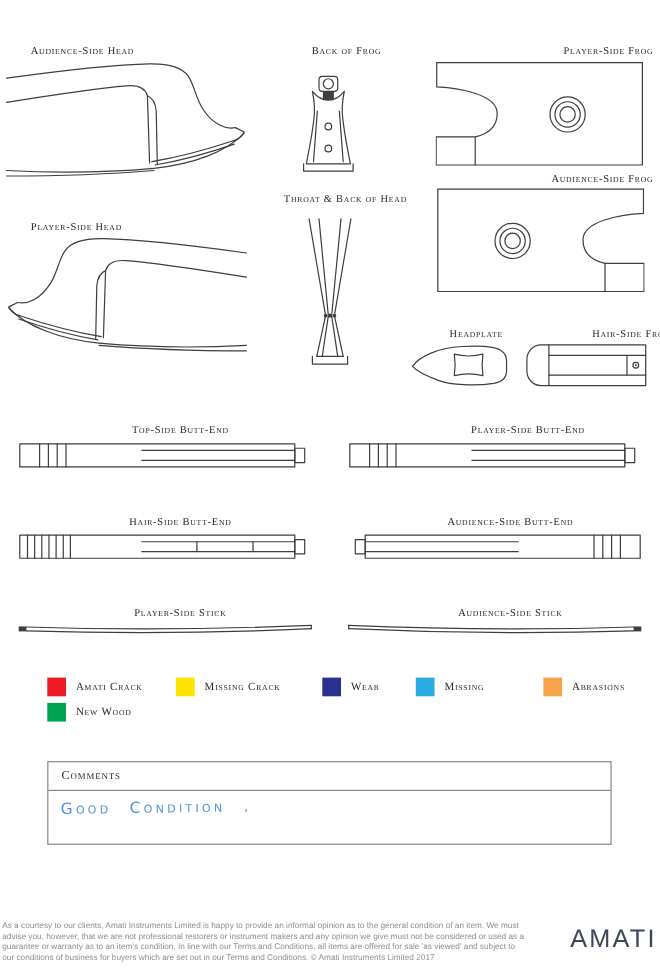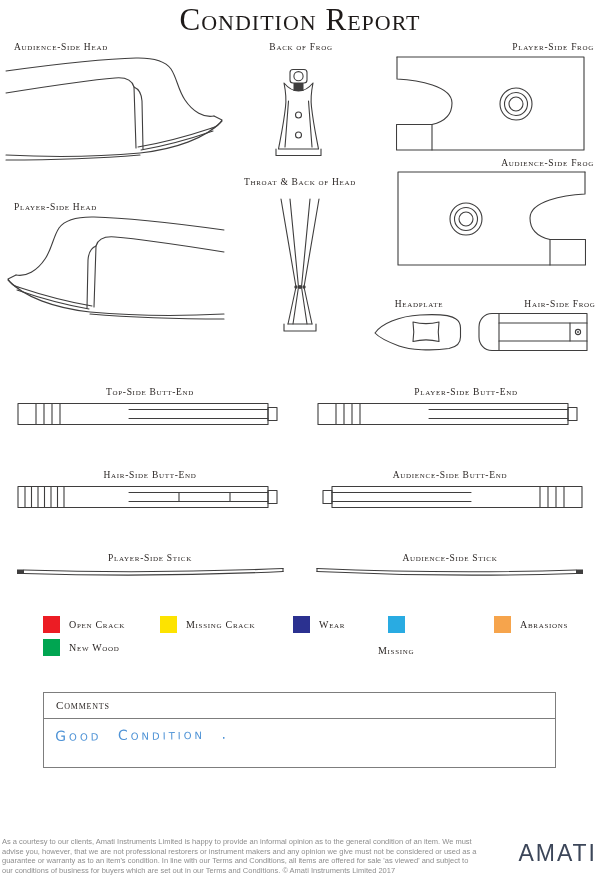--- a/index.html
+++ b/index.html
@@ -1,21 +1,21 @@
 <!DOCTYPE html>
 <html><head>
 <meta charset="utf-8">
 <style>
   html,body{margin:0;padding:0;background:#ffffff;}
   #page{position:relative;width:600px;height:880px;background:#fff;overflow:hidden;
         font-family:"Liberation Serif",serif;color:#262220;}
   .title{position:absolute;top:2px;left:0;width:600px;text-align:center;
          font-variant:small-caps;font-size:31px;letter-spacing:1px;color:#1e1a19;}
   .lbl{position:absolute;font-variant:small-caps;font-size:9.5px;letter-spacing:.7px;
-       color:#2b2624;white-space:nowrap;}
+       color:#2b2624;white-space:nowrap;margin-left:14px;}
   .lbl.c{text-align:center;}
   .art{position:absolute;}
   .art path,.art rect,.art circle{fill:none;stroke:#3f3e3e;stroke-width:1.1;stroke-linecap:round;stroke-linejoin:round;}
   .art .fill{fill:#3f3e3e;stroke:none;}
   .legend-item{position:absolute;display:flex;align-items:center;gap:9px;height:17px;}
   .swatch{width:17px;height:17px;flex:0 0 17px;}
   .legend-label{font-variant:small-caps;font-size:10px;letter-spacing:.7px;color:#2b2624;line-height:17px;}
   .comments{position:absolute;left:43px;top:692px;width:513px;height:76px;border:1px solid #7d7d7d;box-sizing:border-box;}
   .comments-header{height:25px;line-height:25px;padding-left:12px;border-bottom:1px solid #7d7d7d;
                    font-variant:small-caps;font-size:11px;letter-spacing:.8px;color:#2b2624;}
@@ -24,21 +24,20 @@
   .disclaimer{position:absolute;left:2px;top:837px;width:478px;font-family:"Liberation Sans",sans-serif;
               font-size:7.5px;line-height:9.7px;color:#8e8e8e;}
   .brand{position:absolute;right:3px;top:840px;font-family:"Liberation Sans",sans-serif;
          font-size:23px;letter-spacing:2px;font-weight:400;}
 </style>
 </head>
 <body>
 
 <div id="page">
 
-  <div class="title">Condition Report</div>
 
   <div class="lbl" style="left:14px;top:42px;">Audience-Side Head</div>
   <div class="lbl c" style="left:256px;top:42px;width:90px;">Back of Frog</div>
   <div class="lbl" style="right:6px;top:42px;">Player-Side Frog</div>
   <div class="lbl" style="right:6px;top:158px;">Audience-Side Frog</div>
   <div class="lbl" style="left:14px;top:202px;">Player-Side Head</div>
   <div class="lbl c" style="left:240px;top:177px;width:120px;">Throat &amp; Back of Head</div>
   <div class="lbl c" style="left:374px;top:299px;width:90px;">Headplate</div>
   <div class="lbl c" style="left:515px;top:299px;width:90px;">Hair-Side Frog</div>
   <div class="lbl c" style="left:0;top:387px;width:300px;">Top-Side Butt-End</div>
@@ -171,31 +170,31 @@
     <g transform="translate(272,0) scale(-1,1)">
       <path d="M11,6 C90,8.5 185,8 270,4.5"></path>
       <path d="M11,9.5 C90,12 185,11.5 270,7.5"></path>
       <path d="M270,4.5 L270,7.5"></path>
       <rect class="fill" x="4" y="5.5" width="7" height="4.5"></rect>
     </g>
   </svg>
 
   <div class="legend-item" style="left:43px;top:616px;">
     <span class="swatch" style="background-color: rgb(236, 28, 36);"></span>
-    <span class="legend-label">Open Crack</span>
+    <span class="legend-label">Amati Crack</span>
   </div>
   <div class="legend-item" style="left:160px;top:616px;">
     <span class="swatch" style="background-color: rgb(253, 227, 0);"></span>
     <span class="legend-label">Missing Crack</span>
   </div>
   <div class="legend-item" style="left:293px;top:616px;">
     <span class="swatch" style="background-color: rgb(43, 49, 144);"></span>
     <span class="legend-label">Wear</span>
   </div>
-  <div class="legend-item" style="left:378px;top:616px;flex-direction:column;">
+  <div class="legend-item" style="left:378px;top:616px;">
     <span class="swatch" style="background-color: rgb(41, 171, 226);"></span>
     <span class="legend-label">Missing</span>
   </div>
   <div class="legend-item" style="left:494px;top:616px;">
     <span class="swatch" style="background-color: rgb(246, 164, 76);"></span>
     <span class="legend-label">Abrasions</span>
   </div>
   <div class="legend-item" style="left:43px;top:639px;align-items:center;">
     <span class="swatch" style="background-color: rgb(0, 165, 81);"></span>
     <span class="legend-label">New Wood</span>

